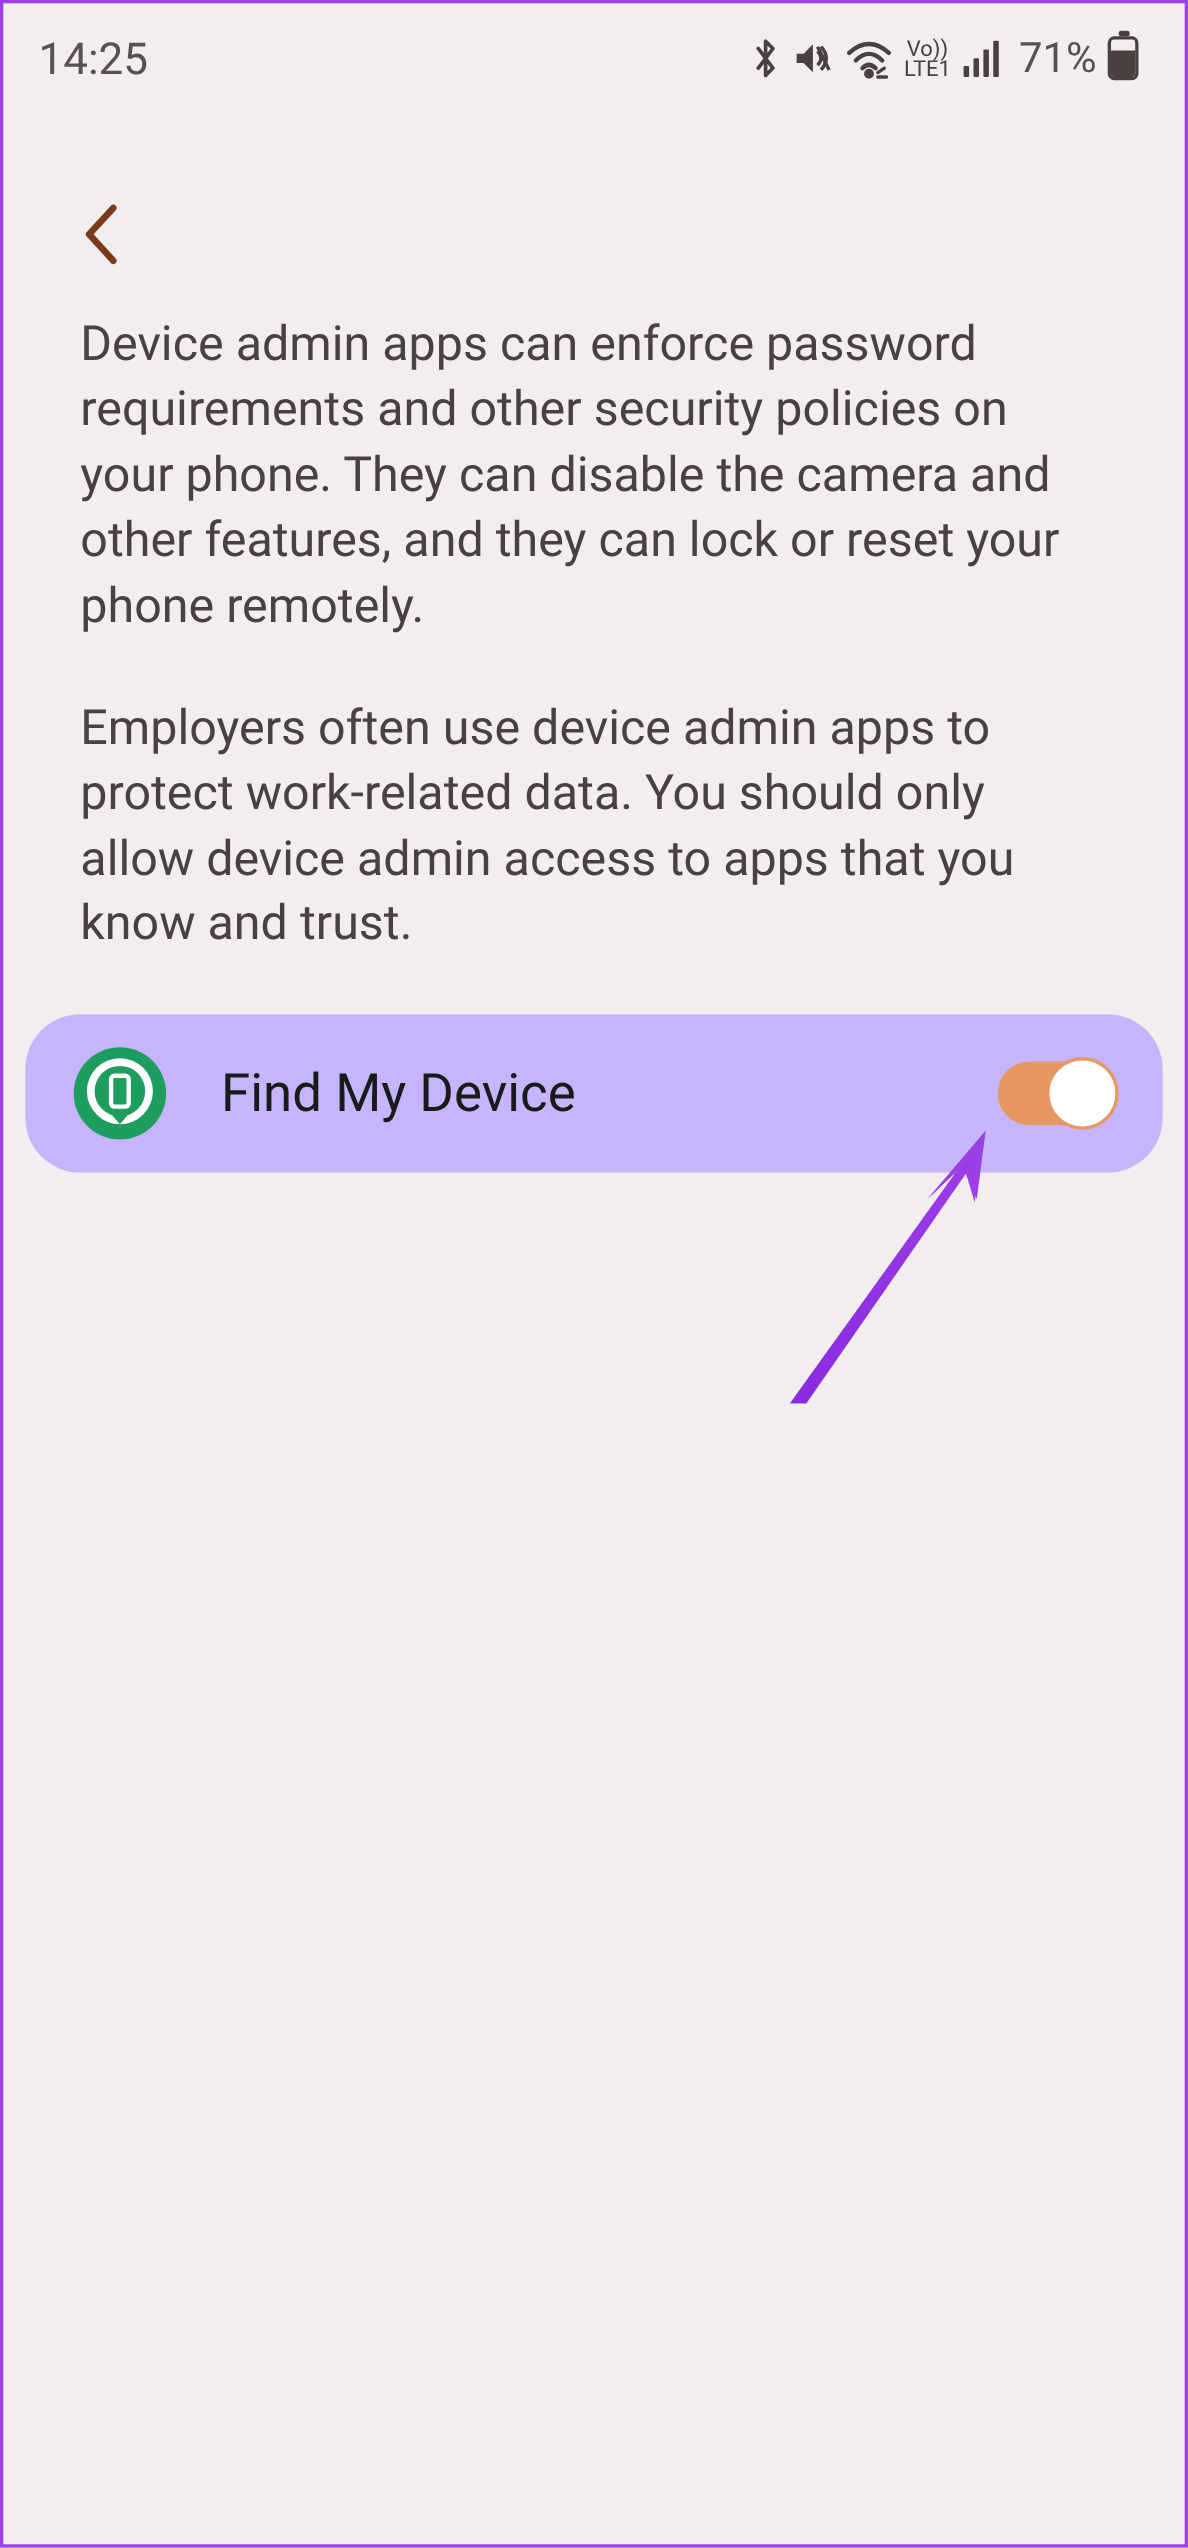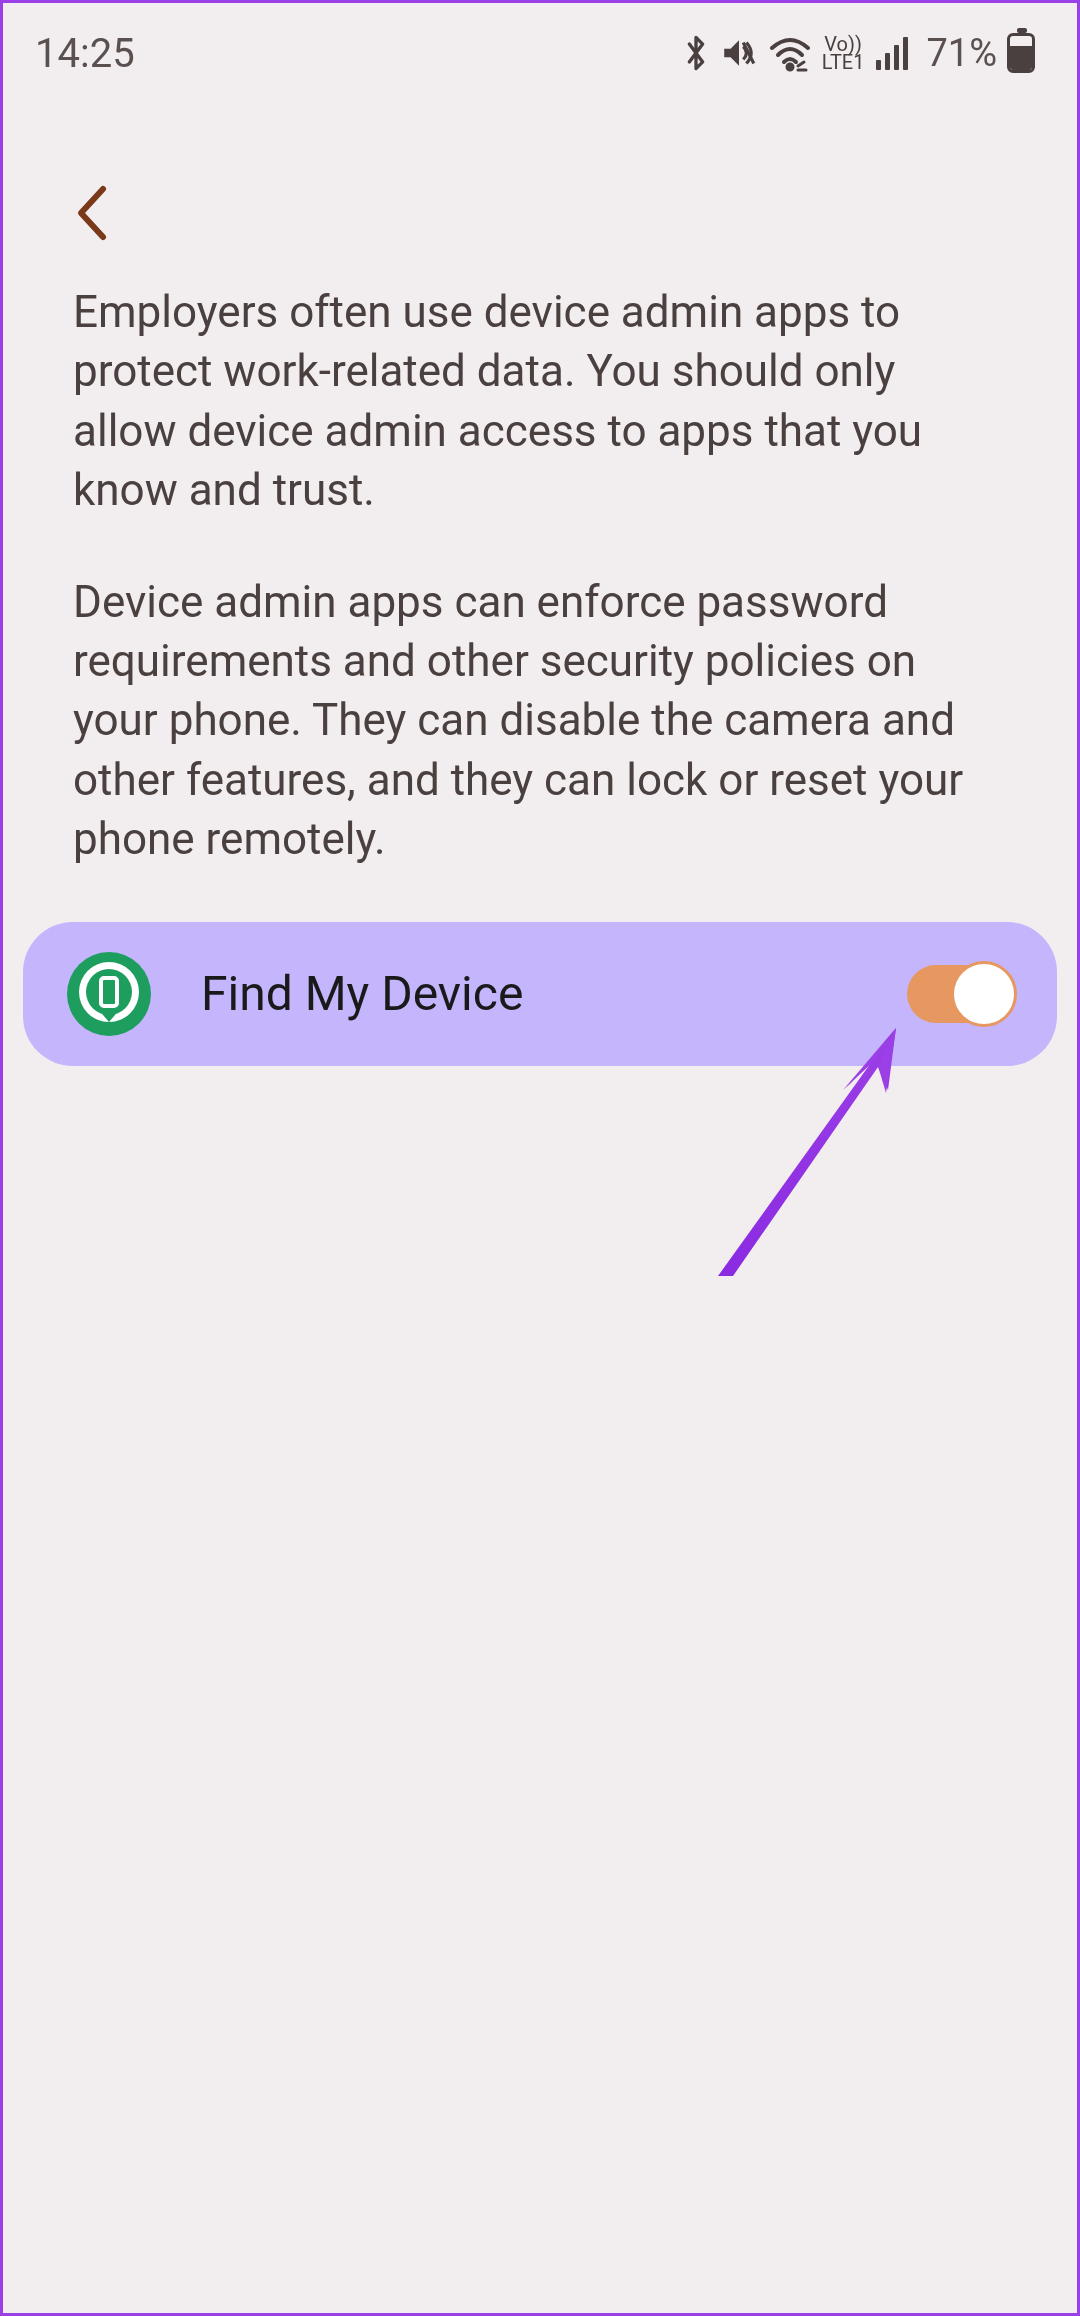--- a/index.html
+++ b/index.html
@@ -135,22 +135,22 @@
   </div>
 </div>
 
 <div class="header">
   <svg class="back" viewBox="0 0 40 60" fill="none" stroke="currentColor" stroke-width="6" stroke-linecap="round" stroke-linejoin="round">
       <path d="M30 6 L8 30 L30 54"></path>
     </svg>
 </div>
 
 <div class="desc">
+  <p>Device admin apps can enforce password requirements and other security policies on your phone. They can disable the camera and other features, and they can lock or reset your phone remotely.</p>
   <p>Employers often use device admin apps to protect work-related data. You should only allow device admin access to apps that you know and trust.</p>
-  <p>Device admin apps can enforce password requirements and other security policies on your phone. They can disable the camera and other features, and they can lock or reset your phone remotely.</p>
 </div>
 
 <div class="card">
   <svg class="app-icon" viewBox="0 0 88 88">
     <circle cx="44" cy="44" r="42" fill="#1d9e5f"></circle>
     <path d="M44 12 A30 30 0 1 0 74 42 A30 30 0 0 0 44 12 Z M44 72 L32 58 A20 20 0 1 1 56 58 Z" fill="#ffffff"></path>
     <circle cx="44" cy="42" r="23" fill="#1d9e5f"></circle>
     <rect x="36" y="28" width="16" height="28" rx="3" fill="none" stroke="#ffffff" stroke-width="4"></rect>
   </svg>
   <div class="app-label">Find My Device</div>

